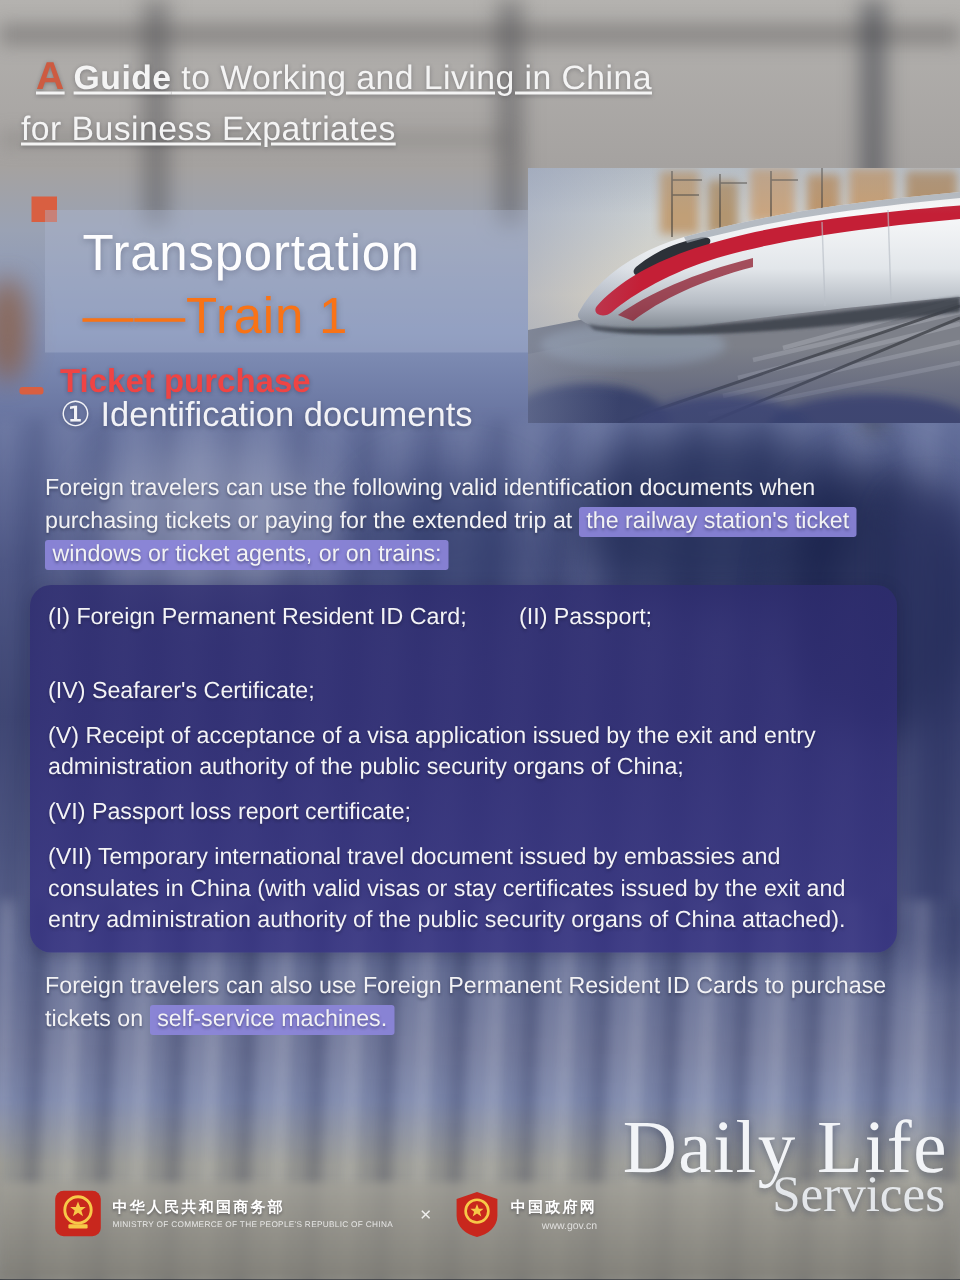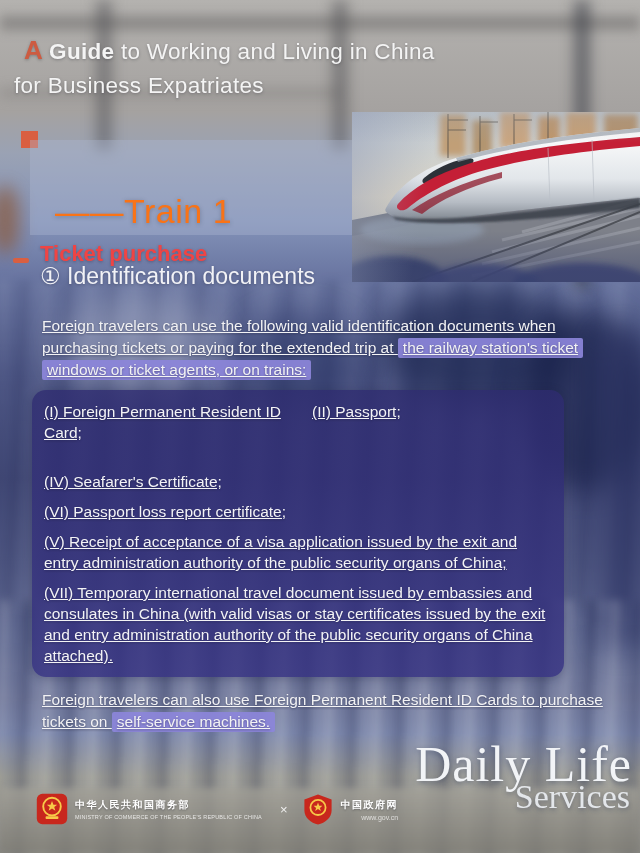--- a/index.html
+++ b/index.html
@@ -31,21 +31,21 @@
       rgba(225,228,235,.22) 0 8px,rgba(90,100,135,.18) 8px 20px,
       rgba(25,32,70,.28) 20px 30px,rgba(160,168,190,.18) 30px 44px);}
   .streaks2{left:0;right:0;top:600px;bottom:0;opacity:.85;filter:blur(4px);
     background:repeating-linear-gradient(92deg,
       rgba(230,233,240,.25) 0 9px,rgba(100,110,145,.2) 9px 22px,
       rgba(30,38,78,.3) 22px 33px,rgba(165,172,195,.2) 33px 47px);}
   .floor-band{left:0;right:0;top:788px;height:65px;background:linear-gradient(180deg,rgba(163,161,152,.75),rgba(128,126,118,.85));filter:blur(3px);}
 
   
   .hdr{position:absolute;left:24px;top:33px;font-size:22.5px;line-height:34px;
-    color:#f4f4f4;text-shadow:0 1px 3px rgba(40,40,50,.35);letter-spacing:.3px;}
+    color:#f4f4f4;text-shadow:0 1px 3px rgba(40,40,50,.35);letter-spacing:.3px;text-decoration:underline;}
   .hdr-a{color:#cd5b41;font-weight:700;font-size:26px;margin-right:6px;}
   .hdr-b{font-weight:700;}
   .hdr-line2{margin-left:-10px;}
 
   
   .sq{position:absolute;left:21px;top:131px;width:17px;height:17px;background:#d95f41;}
   .panel{position:absolute;left:30px;top:140px;width:582px;height:95px;background:rgba(173,185,210,.38);}
   .train-wrap{position:absolute;left:352px;top:112px;width:288px;height:170px;}
   .train-wrap svg{display:block;}
   .train-wrap::after{content:'';position:absolute;inset:0;
@@ -56,21 +56,21 @@
     letter-spacing:.5px;color:#fdfdfe;text-shadow:0 1px 4px rgba(50,55,80,.35);}
   .t2{position:absolute;left:55px;top:192px;margin:0;font-size:34px;font-weight:400;
     letter-spacing:.5px;color:#f97316;text-shadow:0 1px 4px rgba(50,55,80,.35);}
   .dash{position:absolute;left:13px;top:258px;width:16px;height:5px;background:#d95f41;border-radius:2px;}
   .topic{position:absolute;left:40px;top:241px;margin:0;font-size:22px;font-weight:700;
     color:#ef4444;text-shadow:0 1px 3px rgba(40,45,70,.4);}
   .section{position:absolute;left:40px;top:263px;margin:0;font-size:23px;font-weight:400;
     color:rgba(250,250,252,.95);text-shadow:0 1px 3px rgba(40,45,70,.4);}
 
   
-  .content{position:absolute;left:32px;top:315px;width:532px;text-decoration:underline;}
+  .content{position:absolute;left:20px;top:315px;width:578px;}
   .para{margin:0;padding:0 0 0 10px;width:566px;font-size:15.5px;line-height:22px;
     color:#f2f2f4;text-shadow:0 1px 2px rgba(25,28,55,.45);}
   .hl{background:rgba(140,134,218,.92);padding:1px 5px 2px;border-radius:2px;
     box-decoration-break:clone;-webkit-box-decoration-break:clone;}
   .doc-box{margin-top:9px;border-radius:14px;padding:9px 12px 11px;
     background:linear-gradient(180deg,rgba(46,43,112,.78),rgba(54,50,130,.82));
     box-shadow:0 2px 10px rgba(20,20,50,.25);}
   .doc-grid{display:grid;grid-template-columns:1fr 240px;row-gap:9px;padding:2px 0 0;gap:28px;}
   .doc-item{font-size:15.5px;line-height:21px;color:#f3f3f6;text-shadow:0 1px 2px rgba(20,20,45,.4);}
   .doc-item.full{margin-top:9px;}
@@ -184,36 +184,37 @@
           <path d="M240,28 L242,88"></path>
       </g>
       <g filter="url(#soft3)">
         <ellipse cx="40" cy="170" rx="55" ry="26" fill="#2c3766" opacity="0.9"></ellipse>
         <ellipse cx="130" cy="176" rx="60" ry="24" fill="#39437a" opacity="0.85"></ellipse>
         <ellipse cx="230" cy="173" rx="70" ry="22" fill="#2e3a70" opacity="0.8"></ellipse>
       </g>
     </svg>
   </div>
 
+  <h1 class="t1">Transportation</h1>
   <h1 class="t2">——Train 1</h1>
   <div class="dash"></div>
   <h2 class="topic">Ticket purchase</h2>
   <h3 class="section">① Identification documents</h3>
 
   <main class="content">
     <p class="para"><span>Foreign travelers can use the following valid identification documents when purchasing tickets or paying for the extended trip at </span><span class="hl">the railway station's ticket windows or ticket agents, or on trains:</span></p>
 
     <section class="doc-box">
       <div class="doc-grid">
         <div class="doc-item">(I) Foreign Permanent Resident ID Card;</div>
         <div class="doc-item">(II) Passport;</div>
         <div class="doc-item">(IV) Seafarer's Certificate;</div>
       </div>
+      <div class="doc-item full">(V) Receipt of acceptance of a visa application issued by the exit and entry administration authority of the public security organs of China;</div>
       <div class="doc-item full">(VI) Passport loss report certificate;</div>
-      <div class="doc-item full">(V) Receipt of acceptance of a visa application issued by the exit and entry administration authority of the public security organs of China;</div>
       <div class="doc-item full">(VII) Temporary international travel document issued by embassies and consulates in China (with valid visas or stay certificates issued by the exit and entry administration authority of the public security organs of China attached).</div>
     </section>
 
 
     <p class="para mt"><span>Foreign travelers can also use Foreign Permanent Resident ID Cards to purchase tickets on </span><span class="hl">self-service machines.</span></p>
   </main>
 
   <div class="footer-logos">
     <svg class="emblem" viewBox="0 0 40 40">
       <rect x="1" y="1" width="38" height="38" rx="7" fill="#c8271d"></rect>

